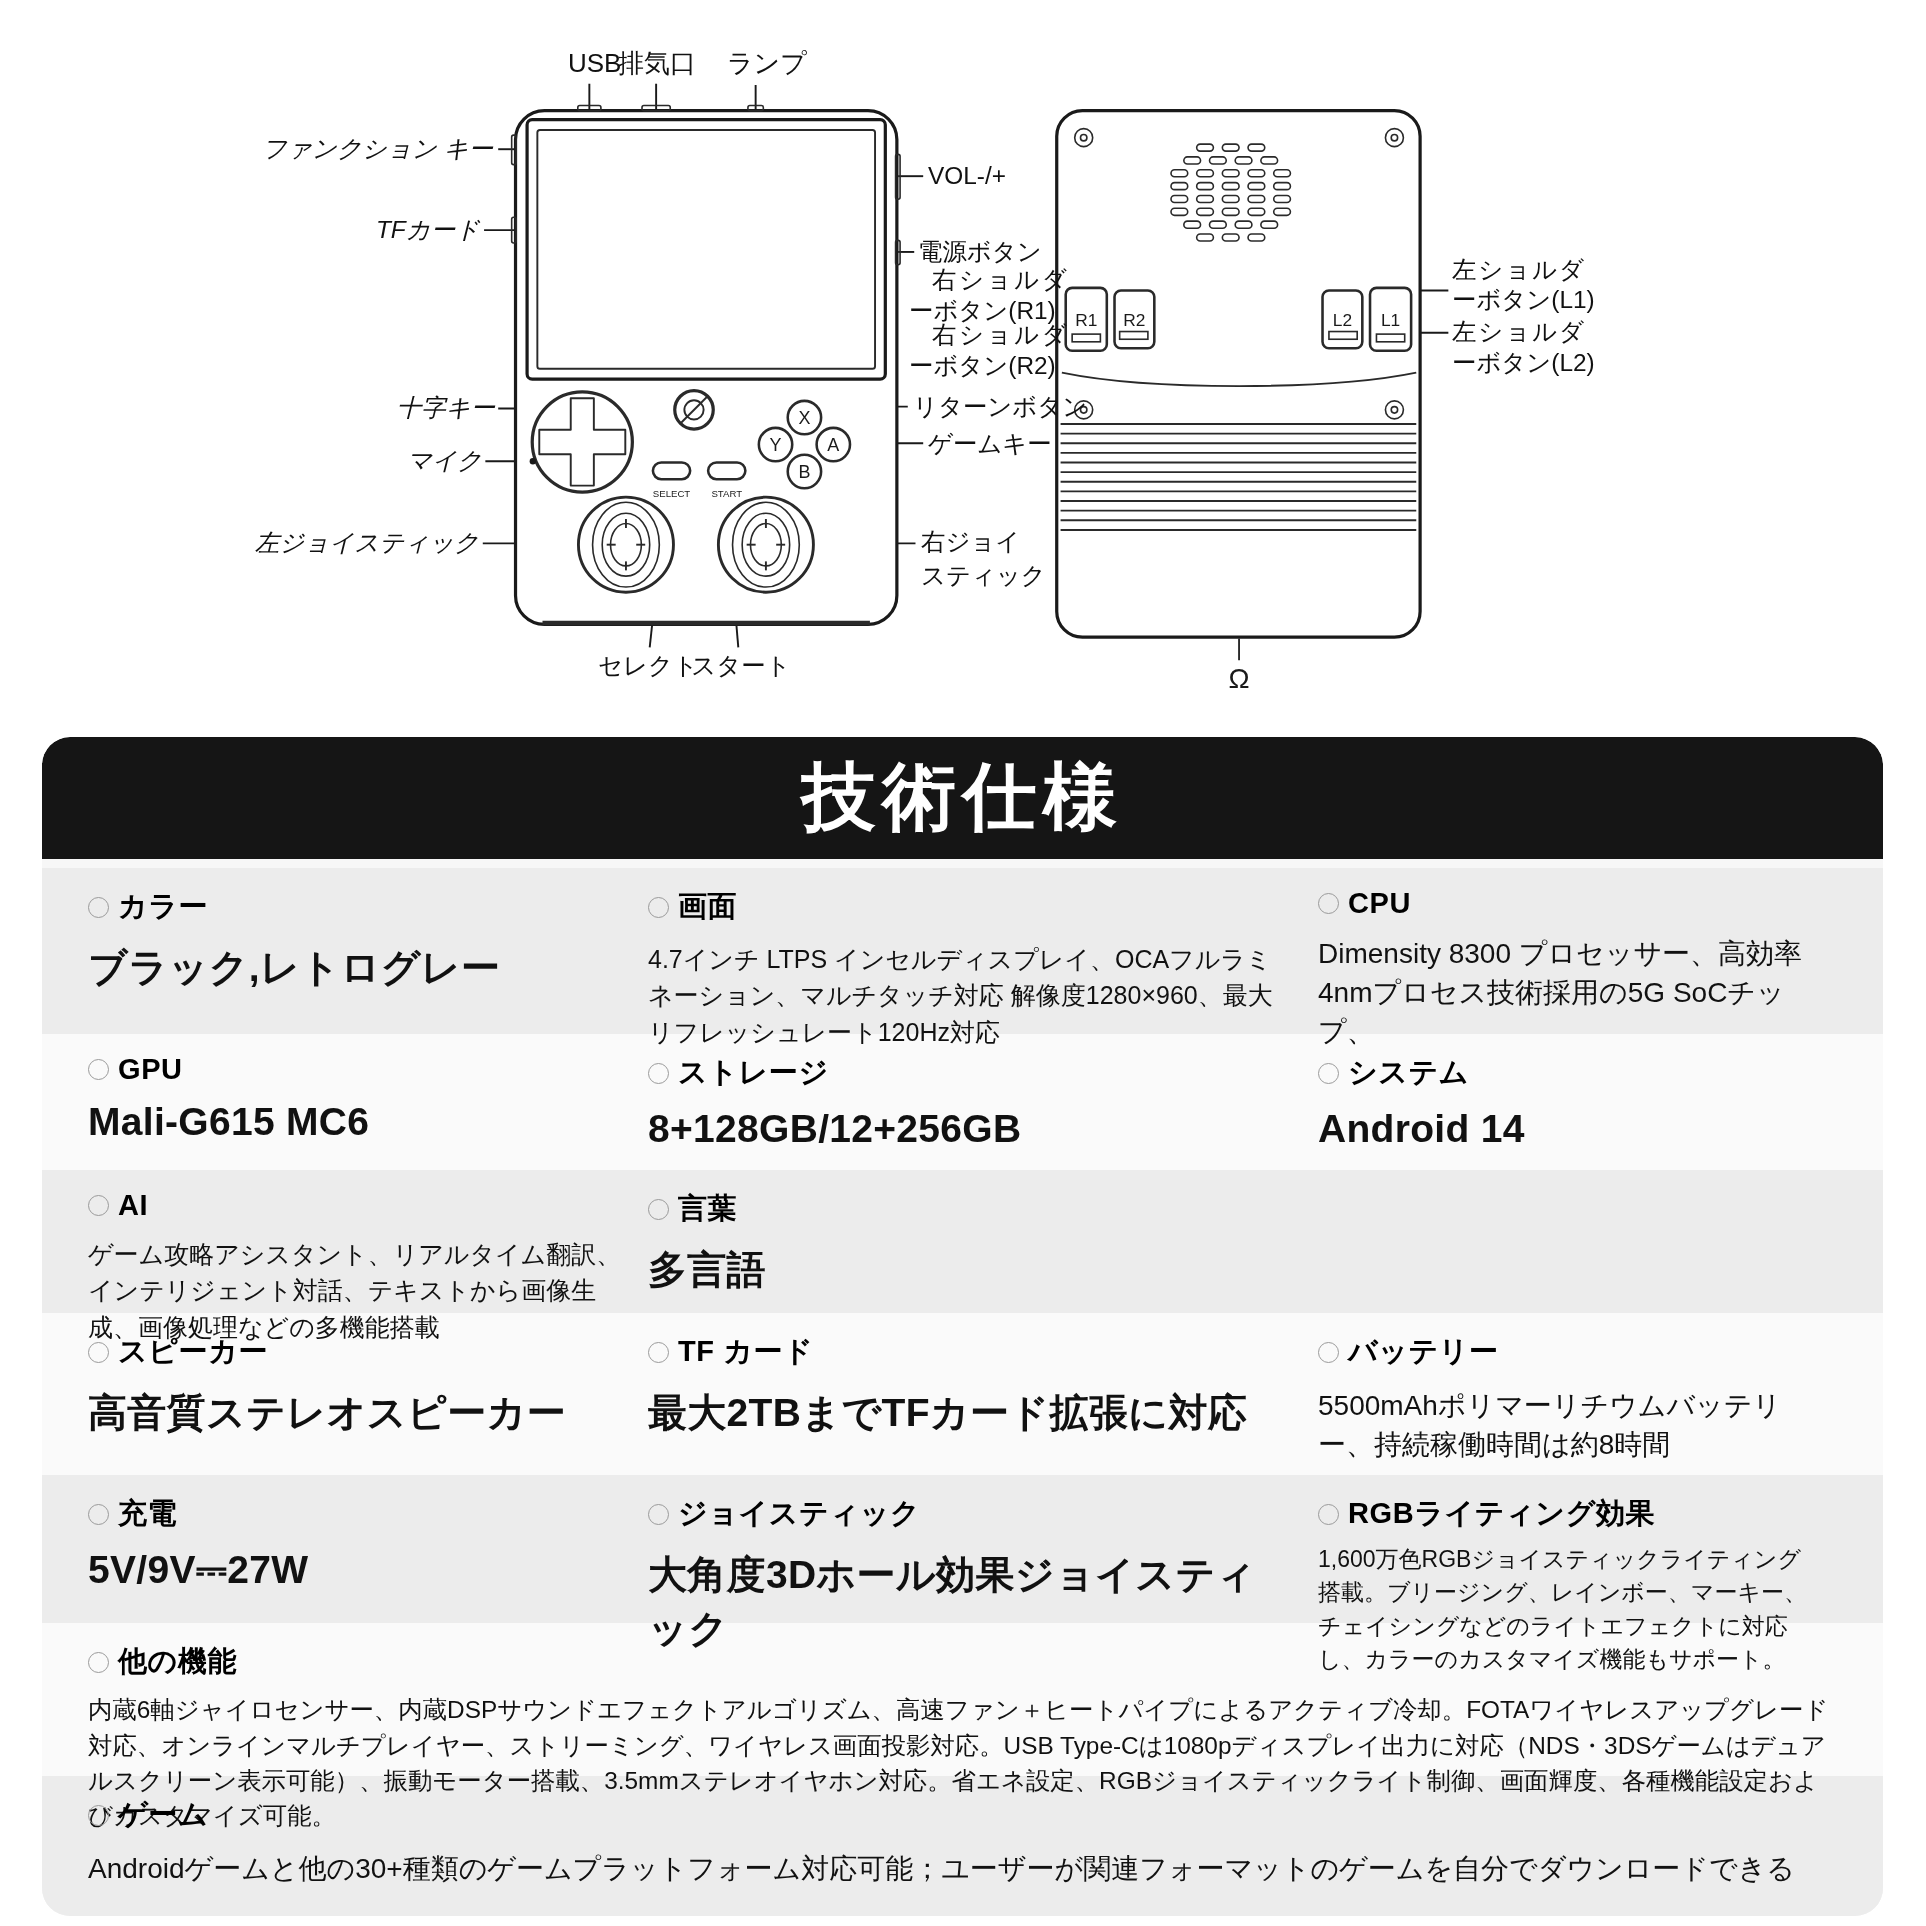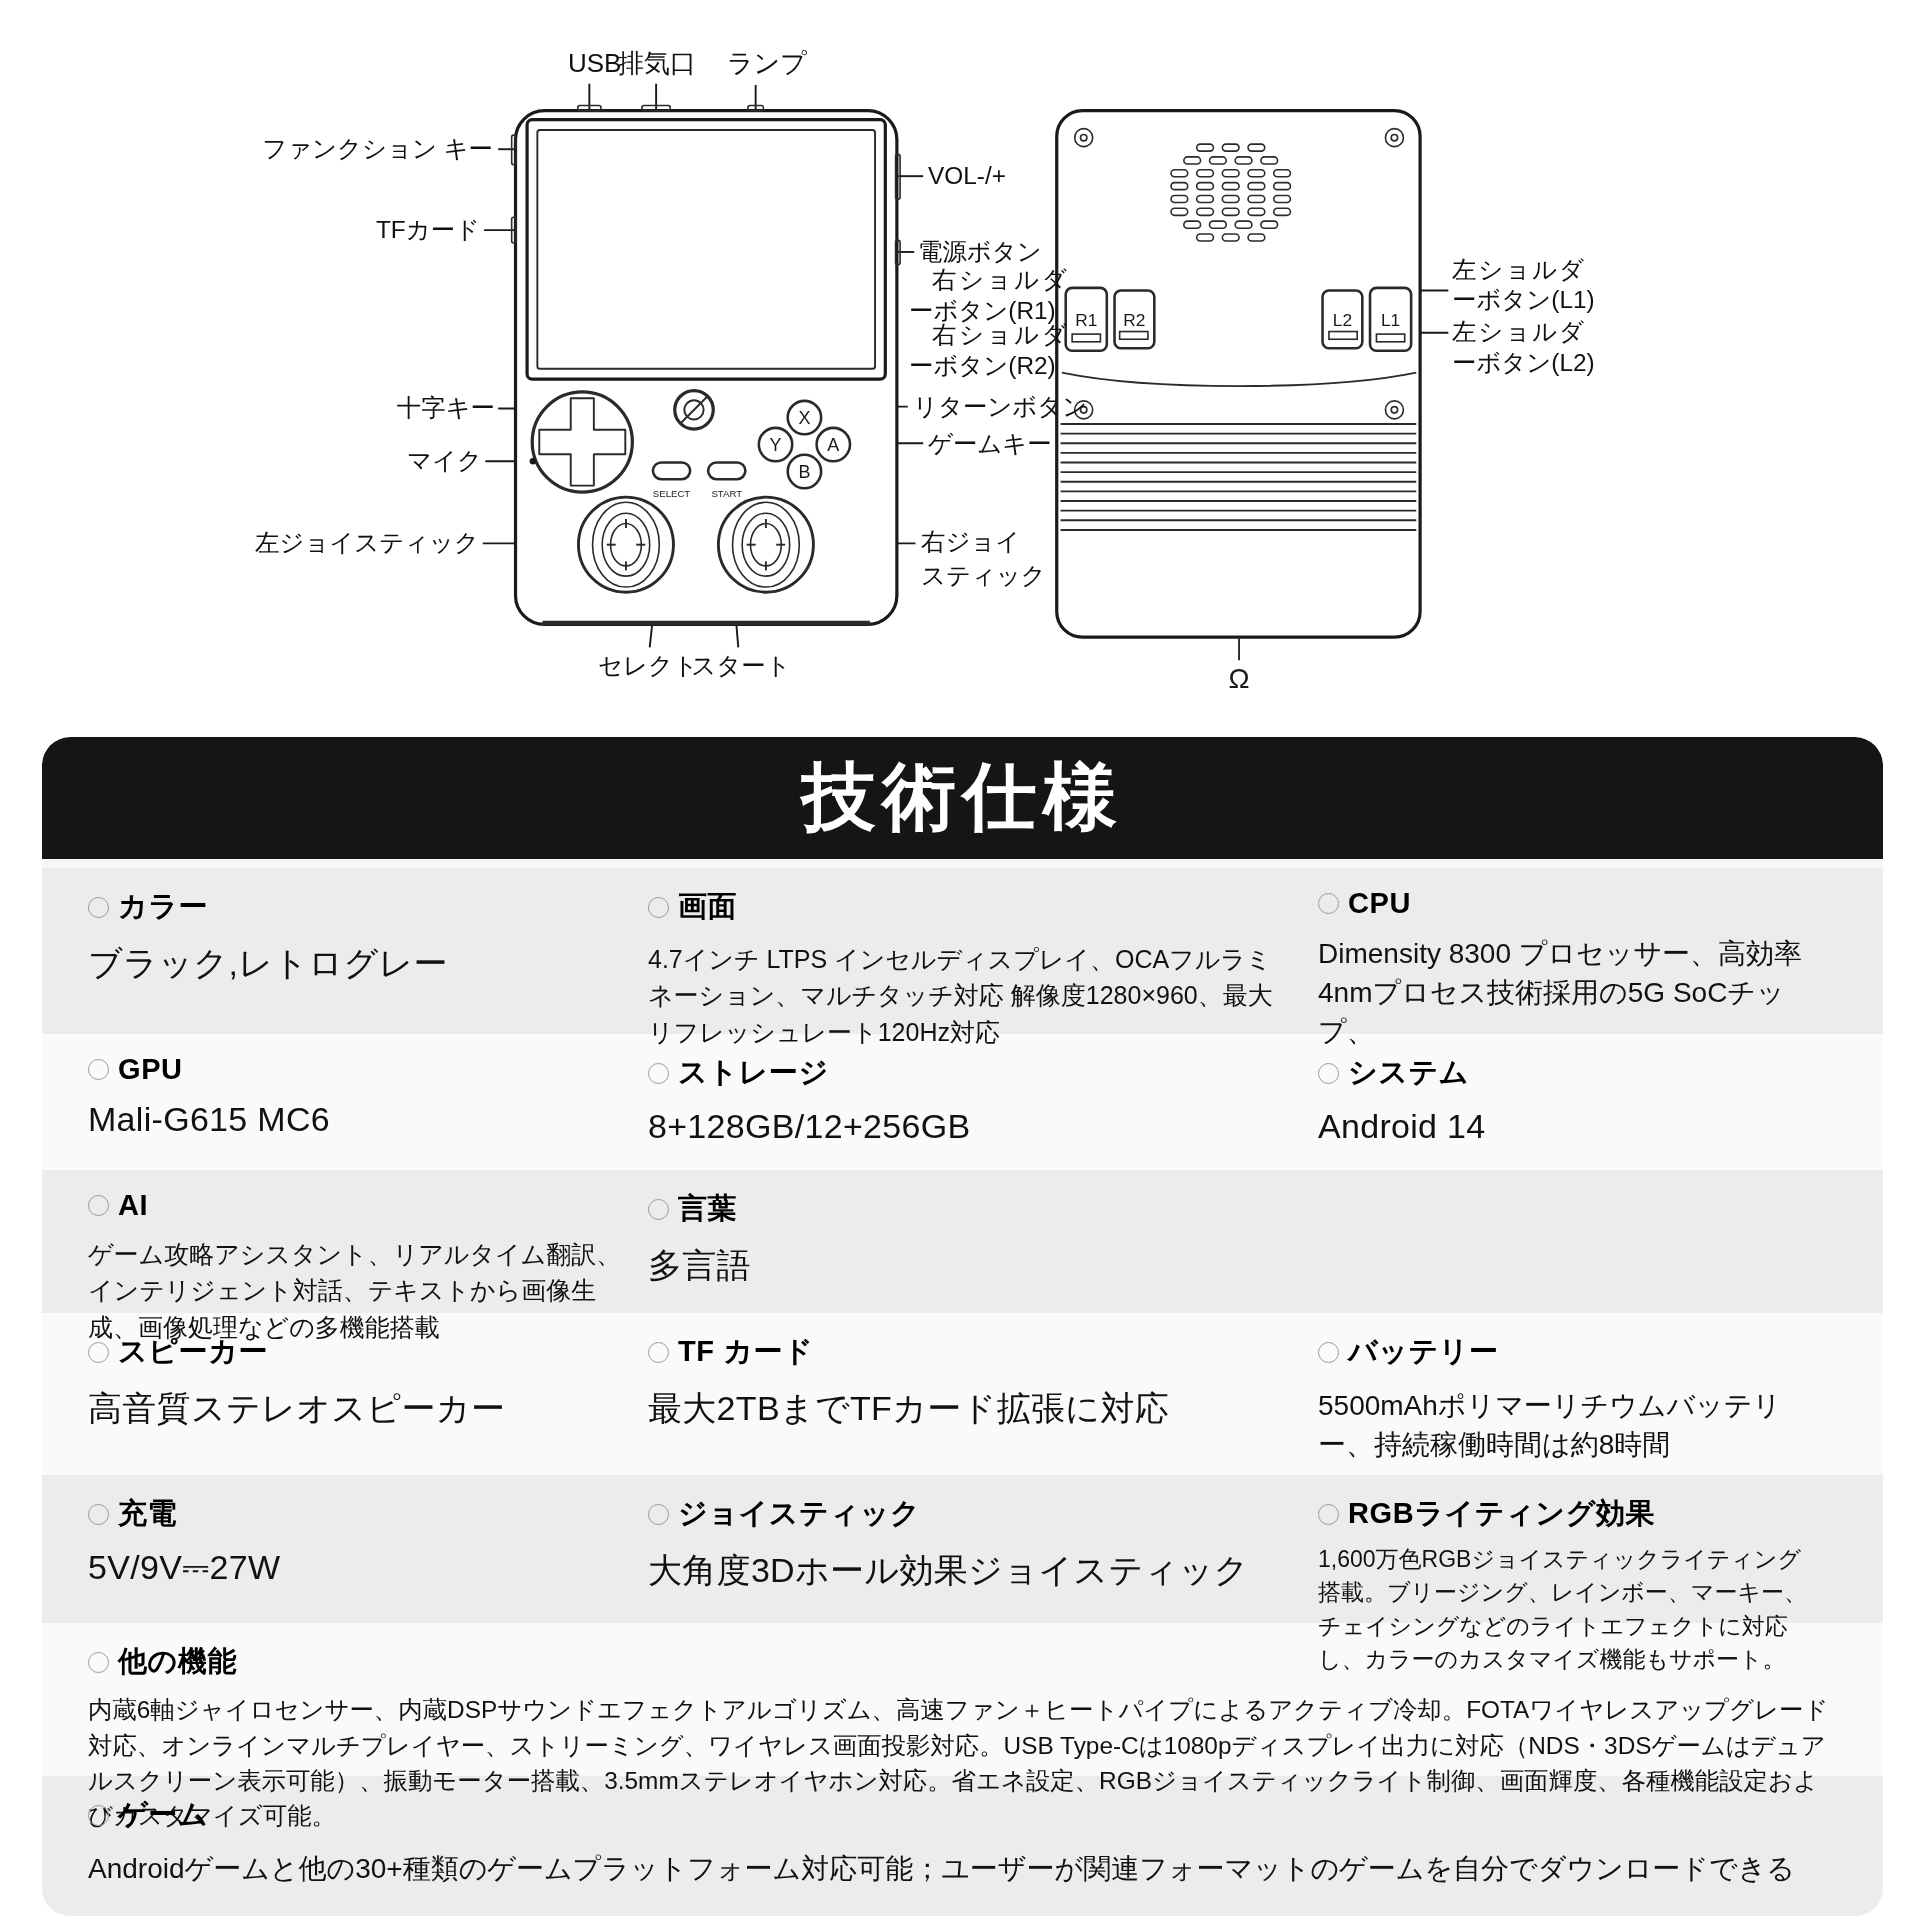--- a/index.html
+++ b/index.html
@@ -4,42 +4,42 @@
 <style>
   html,body{margin:0;padding:0;background:#ffffff;width:1926px;height:1926px;
     font-family:"Liberation Sans","DejaVu Sans",sans-serif;color:#111;}
   #stage{position:relative;width:1926px;height:1926px;overflow:hidden;background:#fff;}
 
   
   #diagram{position:absolute;left:0;top:0;width:1926px;height:726px;}
   #diagram svg{position:absolute;left:0;top:0;}
   .lab{position:absolute;font-size:24.4px;line-height:1.15;color:#111;white-space:nowrap;font-weight:500;}
   .lab.sm{font-size:26px;}
-  .lab.ra{text-align:right;}
+  .lab.ra{text-align:right;font-style:italic;}
   .lab.ca{text-align:center;}
 
   
   #spec-panel{position:absolute;left:42px;top:737px;width:1841px;height:1179px;
     background:#f0f0f0;border-radius:28px;overflow:hidden;}
   #spec-header{height:122px;background:#151515;border-radius:28px 28px 0 0;
     display:flex;align-items:center;justify-content:center;}
   #spec-title{color:#ffffff;font-size:74px;font-weight:700;letter-spacing:6.4px;}
   .gap-strip{height:9px;background:#f7f7f7;}
   .spec-row{display:grid;grid-template-columns:560px 670px 1fr;padding:0 49px 0 46px;box-sizing:border-box;}
   .spec-row.full{grid-template-columns:1fr;}
   .row-gray{background:#ececec;}
   .row-white{background:#fafafa;}
   .r1{height:166px;} .r2{height:136px;} .r3{height:143px;} .r4{height:162px;}
   .r5{height:148px;} .r6{height:153px;} .r7{height:164px;}
   .cell{padding-top:19px;padding-right:26px;box-sizing:border-box;}
   .spec-label{display:flex;align-items:center;gap:9px;font-size:29px;font-weight:700;
     color:#000000;letter-spacing:0.6px;}
   .ring{width:19px;height:19px;border:1.9px solid #9a9a9a;border-radius:50%;flex:0 0 auto;background:transparent;}
   .spec-value{margin-top:14px;color:#111;}
-  .val-lg{font-size:34px;font-weight:400;letter-spacing:0.3px;}
+  .val-lg{font-size:39px;font-weight:700;letter-spacing:0.3px;}
   .val-md{font-size:28px;font-weight:400;line-height:1.4;}
   .val-sm{font-size:25px;font-weight:400;line-height:1.45;}
 
   
   .ln{stroke:#1a1a1a;stroke-width:3;fill:none;}
   .bd{stroke:#1a1a1a;fill:#ffffff;}
   .thin{stroke:#2a2a2a;fill:none;}
   .svgtxt{fill:#1a1a1a;font-family:"Liberation Sans","DejaVu Sans",sans-serif;}
 </style>
 </head>

